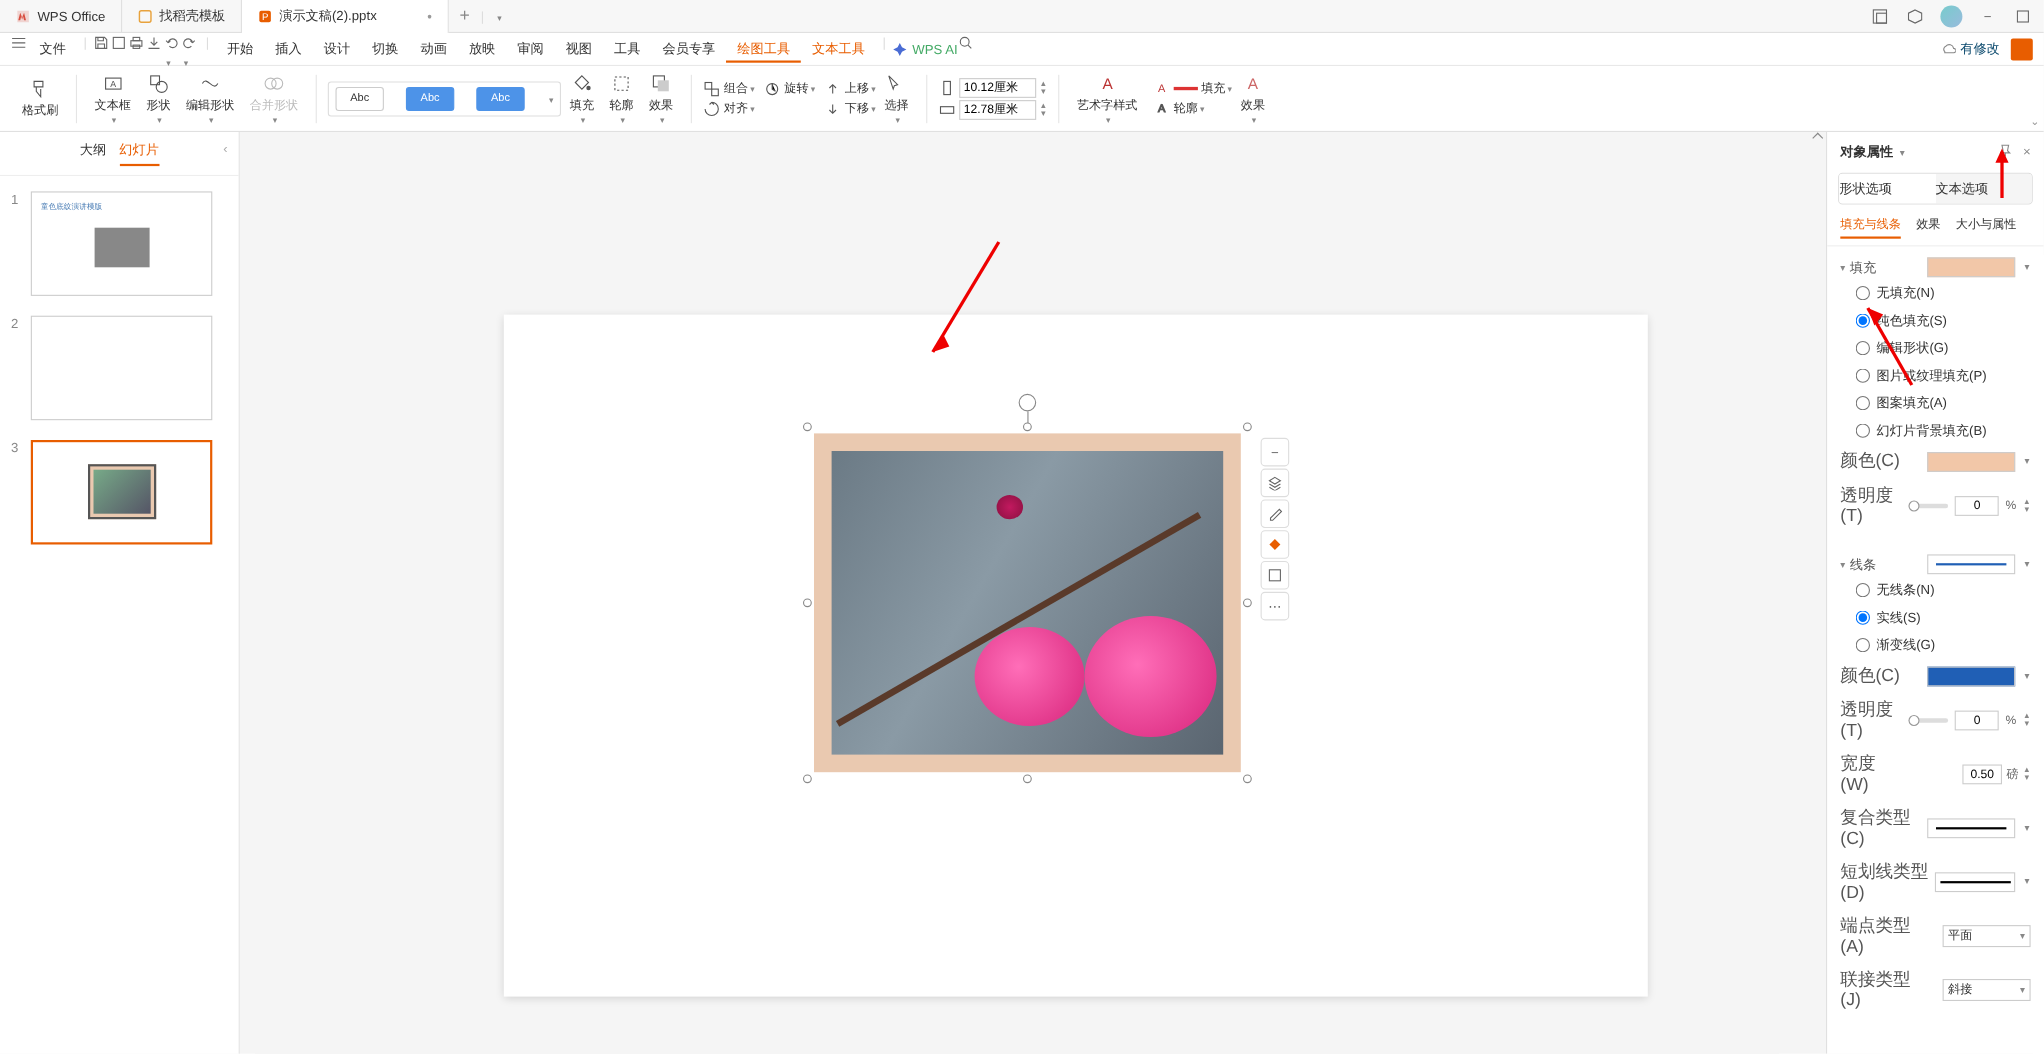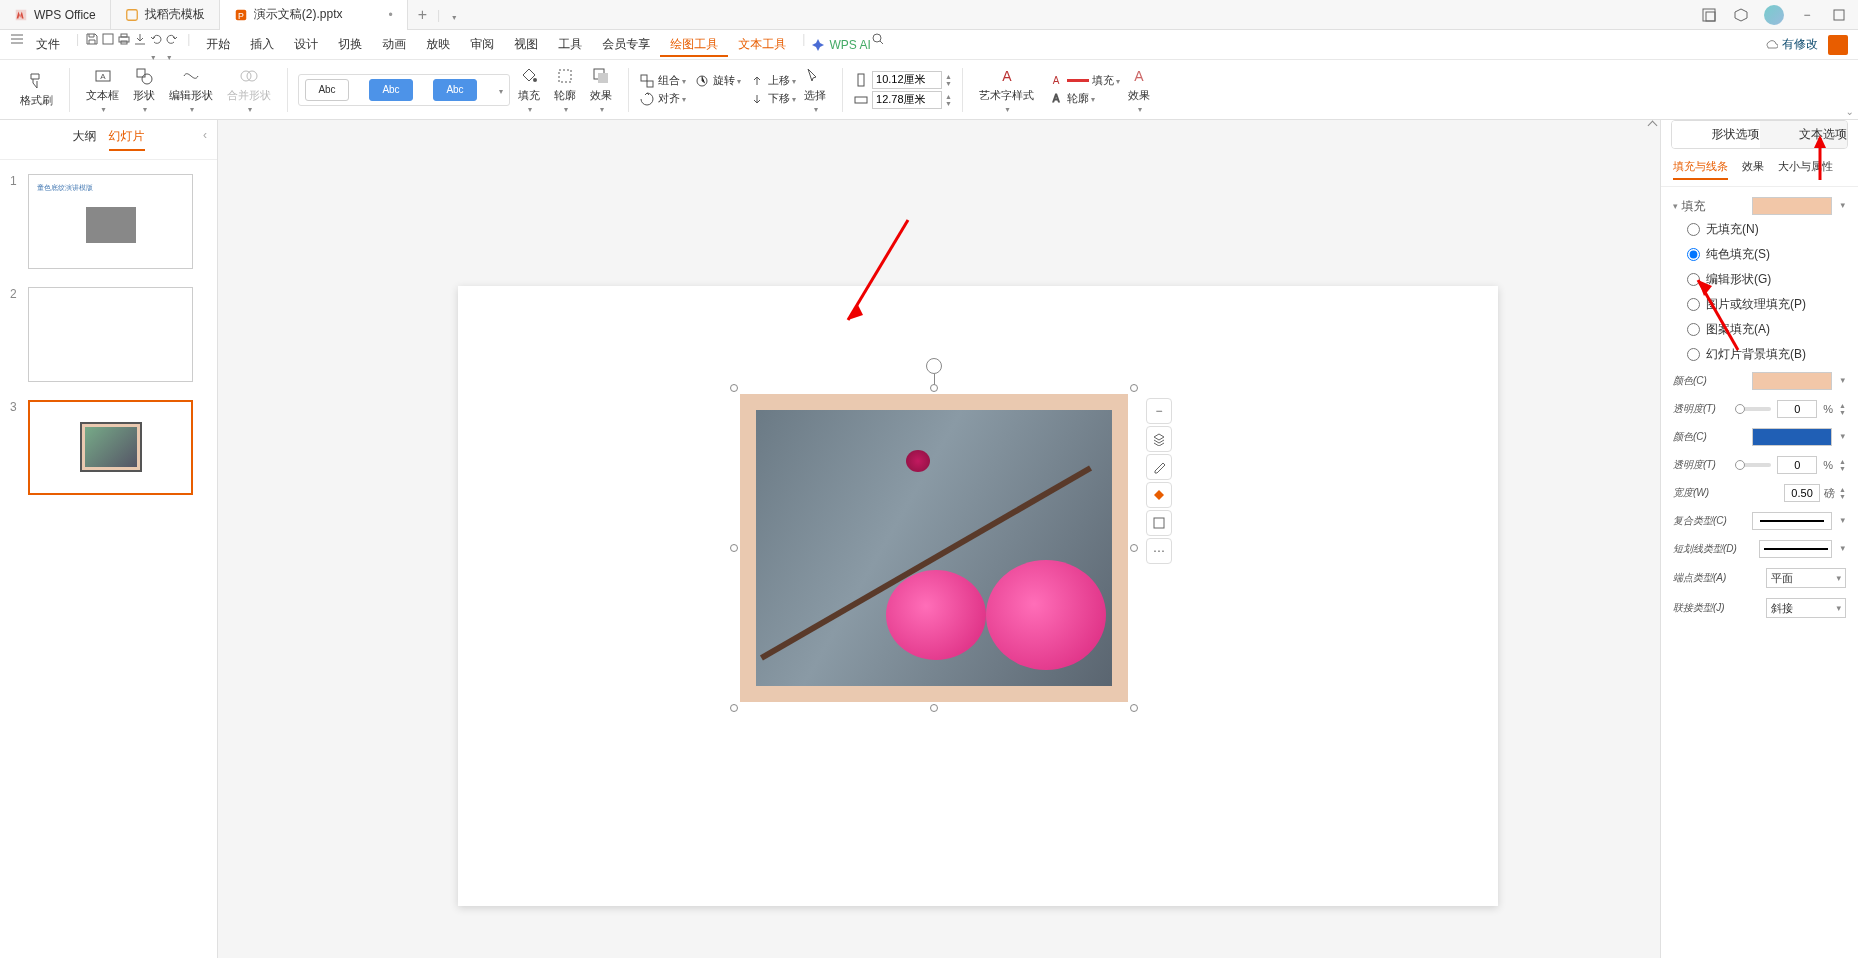--- a/index.html
+++ b/index.html
@@ -79,35 +79,35 @@
 .arrow { position: absolute; pointer-events: none; }
 .canvas-scroll { position: absolute; right: 2px; top: 0; bottom: 0; width: 12px; }
 .canvas-scroll::before { content: ""; position: absolute; top: 2px; left: 3px; width: 6px; height: 6px; border-left: 1px solid #888; border-top: 1px solid #888; transform: rotate(45deg); }
 
 
 .props { width: 198px; border-left: 1px solid #e0e0e0; display: flex; flex-direction: column; overflow-y: auto; }
 .props-hdr { display: flex; align-items: center; padding: 10px 12px; gap: 6px; }
 .props-title { font-weight: bold; }
 .props-hdr-right { margin-left: auto; display: flex; gap: 10px; color: #888; }
 .props-tabs { display: flex; margin: 0 10px 10px; border: 1px solid #ddd; border-radius: 4px; overflow: hidden; }
-.props-tab { flex: 1; text-align: right; padding: 5px 0; cursor: pointer; background: #f5f5f5; }
+.props-tab { flex: 1; text-align: left; padding: 5px 0; cursor: pointer; background: #f5f5f5; }
 .props-tab.active { background: #fff; }
 .props-subtabs { display: flex; gap: 14px; padding: 0 12px 6px; border-bottom: 1px solid #eee; }
 .props-subtab { cursor: pointer; padding-bottom: 4px; font-size: 11px; }
 .props-subtab.active { color: #e85d00; border-bottom: 2px solid #e85d00; }
 .psection { padding: 10px 12px 4px; }
 .psec-hdr { display: flex; align-items: center; gap: 4px; font-size: 12px; color: #555; }
 .psec-hdr::before { content: "▾"; font-size: 9px; color: #888; }
 .color-swatch { width: 80px; height: 18px; border: 1px solid #ccc; cursor: pointer; position: relative; }
 .color-swatch::after { content: "▾"; position: absolute; right: -14px; top: 2px; font-size: 9px; color: #888; }
 .radio-list { padding: 6px 0 0 14px; display: flex; flex-direction: column; gap: 8px; }
 .radio-item { display: flex; align-items: center; gap: 6px; cursor: pointer; }
 .radio-item input { margin: 0; }
 .prow { display: flex; align-items: center; padding: 5px 12px; gap: 6px; }
-.plabel { flex: 0 0 56px; color: #555; font-size: 10px; font-style: italic; }
+.plabel { flex: 0 0 56px; color: #555; font-size: 16px; }
 .slider { flex: 1; height: 4px; background: #ddd; border-radius: 2px; position: relative; }
 .slider-thumb { position: absolute; left: 0; top: -3px; width: 10px; height: 10px; border-radius: 50%; background: #fff; border: 1px solid #999; }
 .numin { width: 40px; height: 18px; border: 1px solid #ccc; text-align: center; font-size: 11px; }
 .unit { font-size: 11px; color: #666; }
 .spin { display: flex; flex-direction: column; font-size: 7px; color: #888; line-height: 7px; cursor: pointer; }
 .line-preview { width: 80px; height: 18px; border: 1px solid #ccc; display: flex; align-items: center; justify-content: center; position: relative; }
 .line-preview::after { content: "▾"; position: absolute; right: -14px; top: 2px; font-size: 9px; color: #888; }
 .line-solid { width: 64px; height: 2px; background: #205fb5; }
 .line-black { width: 64px; height: 2px; background: #000; }
 .select-box { width: 80px; height: 20px; border: 1px solid #ccc; padding: 0 4px; font-size: 11px; display: flex; align-items: center; position: relative; cursor: pointer; }
@@ -469,20 +469,30 @@
     </div>
 
     <svg class="arrow" style="left:620px;top:90px;" width="80" height="120">
         <line x1="70" y1="10" x2="10" y2="110" stroke="#e00" stroke-width="3"></line>
         <polygon points="10,110 20,95 25,105" fill="#e00"></polygon>
       </svg>
     <div class="canvas-scroll"></div>
   </div>
 
   <div class="props">
+    <div class="props-hdr">
+      <span class="props-title">对象属性</span>
+      <span style="font-size:9px;color:#888;">▾</span>
+      <div class="props-hdr-right">
+        <span><svg width="12" height="12" viewBox="0 0 12 12">
+              <path fill="none" stroke="#888" d="M3 1h6l-1 5 2 2H2l2-2z M6 8v3"></path>
+            </svg></span>
+        <span>×</span>
+      </div>
+    </div>
     <div class="props-tabs">
       <div class="props-tab active">形状选项</div>
       <div class="props-tab">文本选项</div>
     </div>
     <div class="props-subtabs">
       <span class="props-subtab active">填充与线条</span>
       <span class="props-subtab">效果</span>
       <span class="props-subtab">大小与属性</span>
     </div>
 
@@ -525,20 +535,42 @@
     <div class="prow">
       <span class="plabel">透明度(T)</span>
       <div class="slider">
           <div class="slider-thumb"></div>
         </div>
       <input class="numin" value="0" style="">
       <span class="unit">%</span>
       <span class="spin">▲<br>▼</span>
     </div>
 
+    <div class="psection" style="margin-top:10px;">
+      <div style="display:flex;align-items:center;">
+        <div class="psec-hdr">线条</div>
+        <div class="line-preview" style="margin-left:auto;margin-right:14px;">
+            <div class="line-solid"></div>
+          </div>
+      </div>
+      <div class="radio-list">
+        <label class="radio-item">
+            <input type="radio" name="line" style="">
+            <span>无线条(N)</span>
+          </label>
+        <label class="radio-item">
+            <input type="radio" name="line" checked="" style="">
+            <span>实线(S)</span>
+          </label>
+        <label class="radio-item">
+            <input type="radio" name="line" style="">
+            <span>渐变线(G)</span>
+          </label>
+      </div>
+    </div>
     <div class="prow">
       <span class="plabel">颜色(C)</span>
       <div class="color-swatch" style="background:#205fb5;margin-left:auto;margin-right:14px;"></div>
     </div>
     <div class="prow">
       <span class="plabel">透明度(T)</span>
       <div class="slider">
           <div class="slider-thumb"></div>
         </div>
       <input class="numin" value="0" style="">

